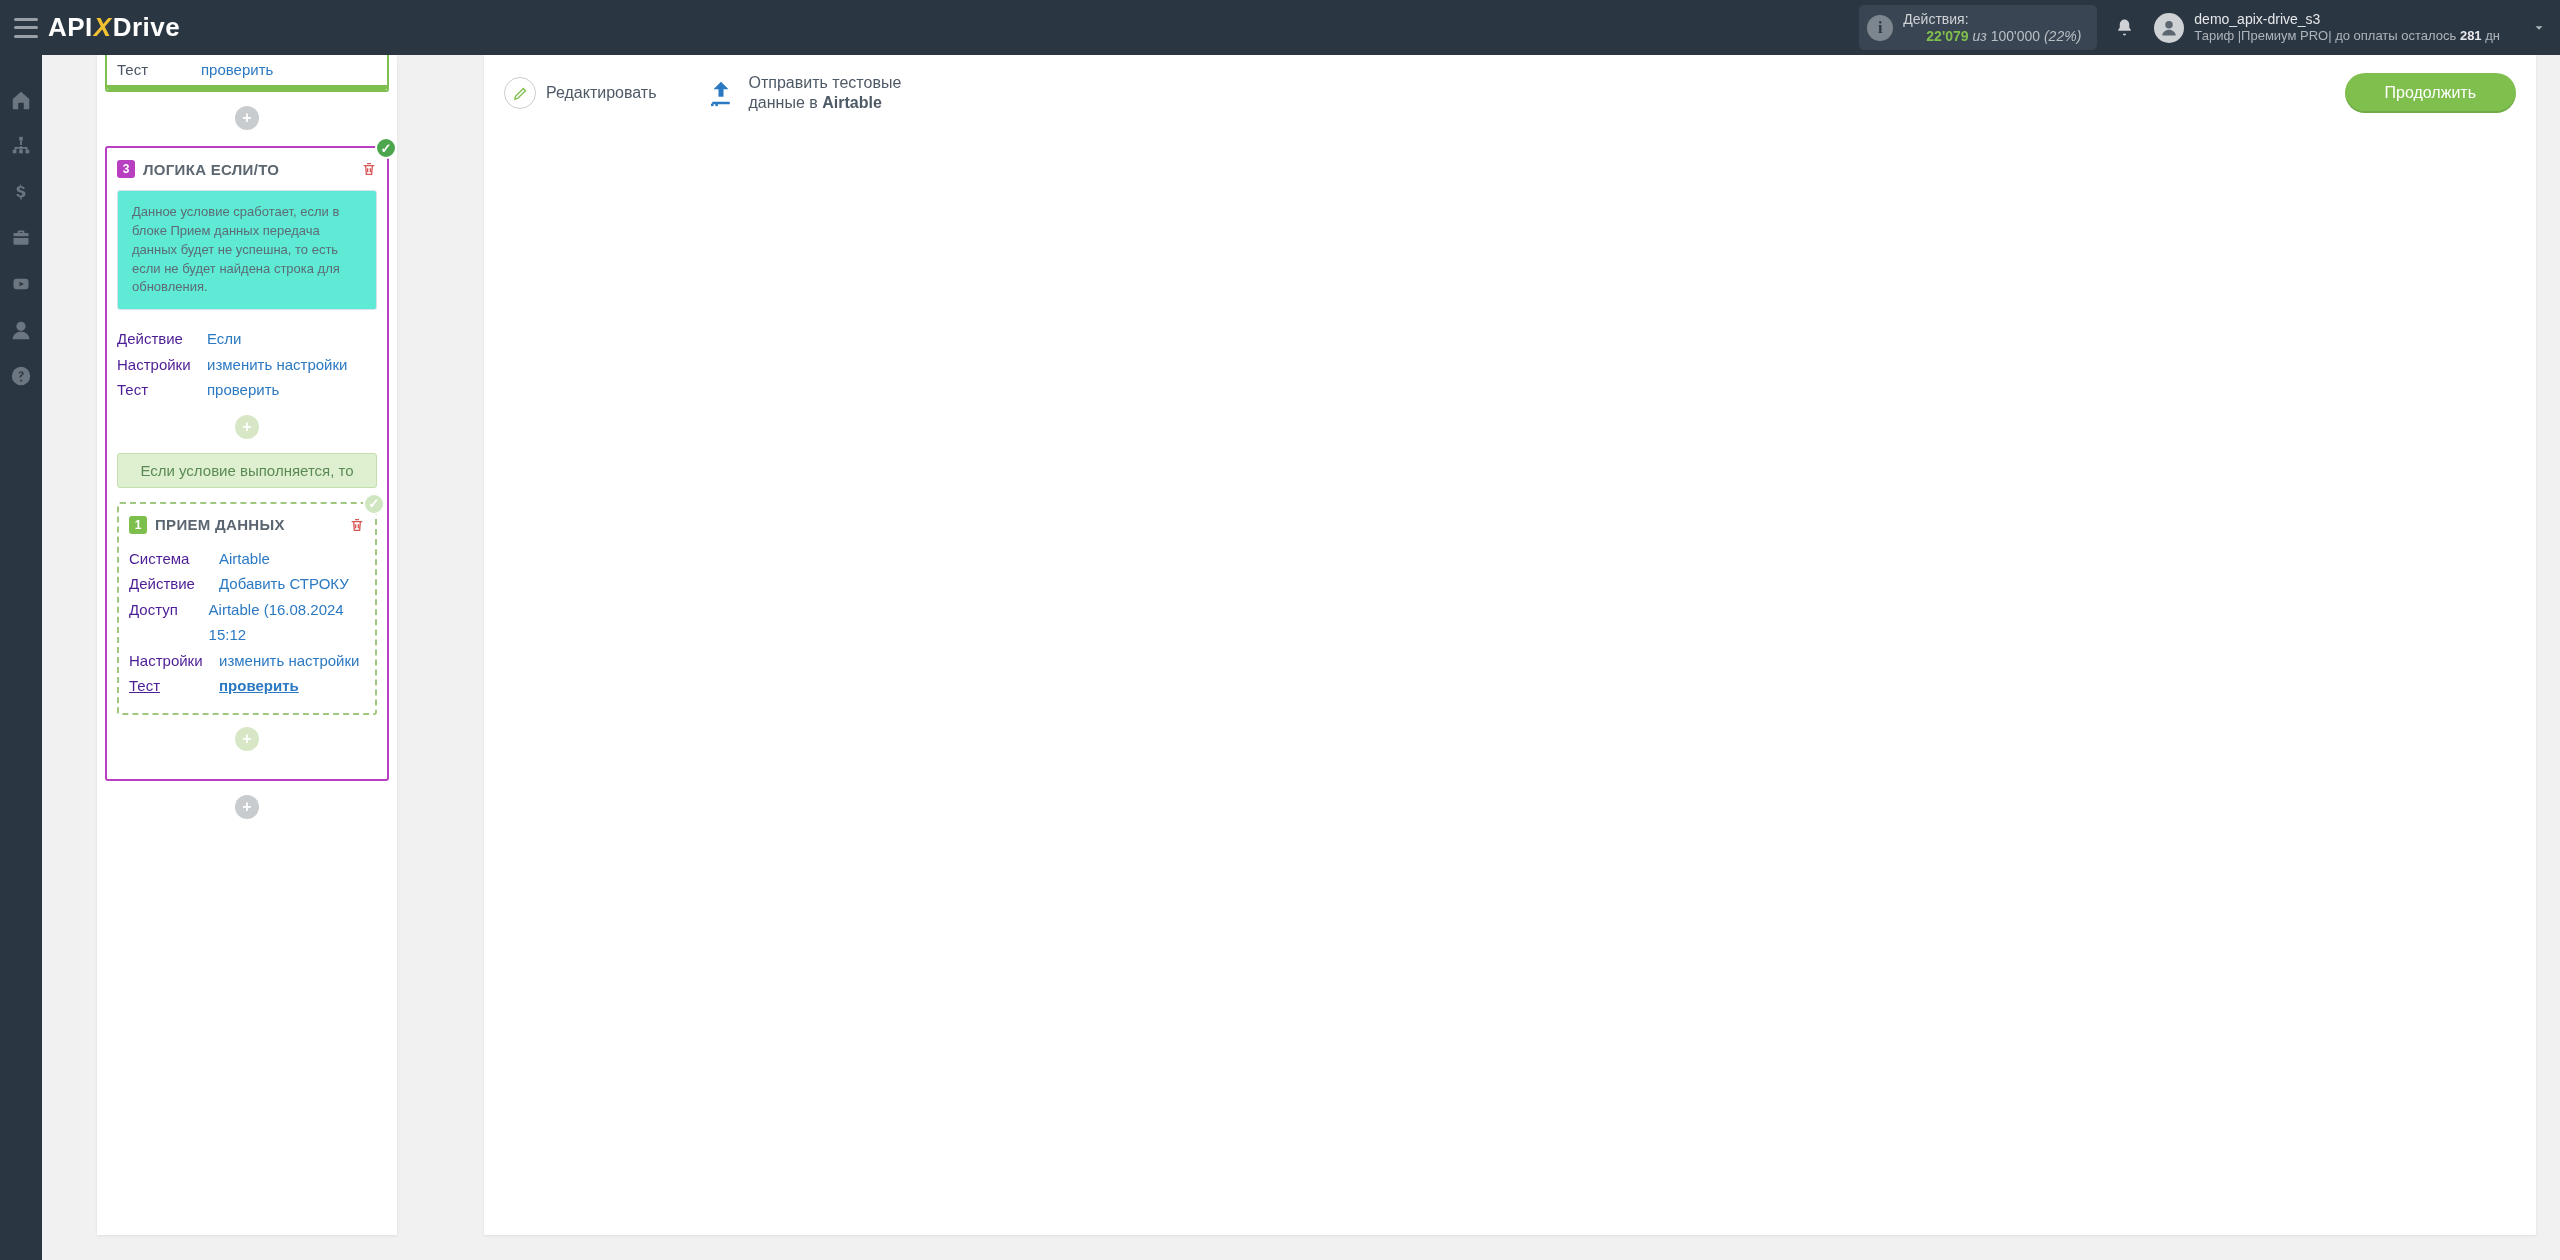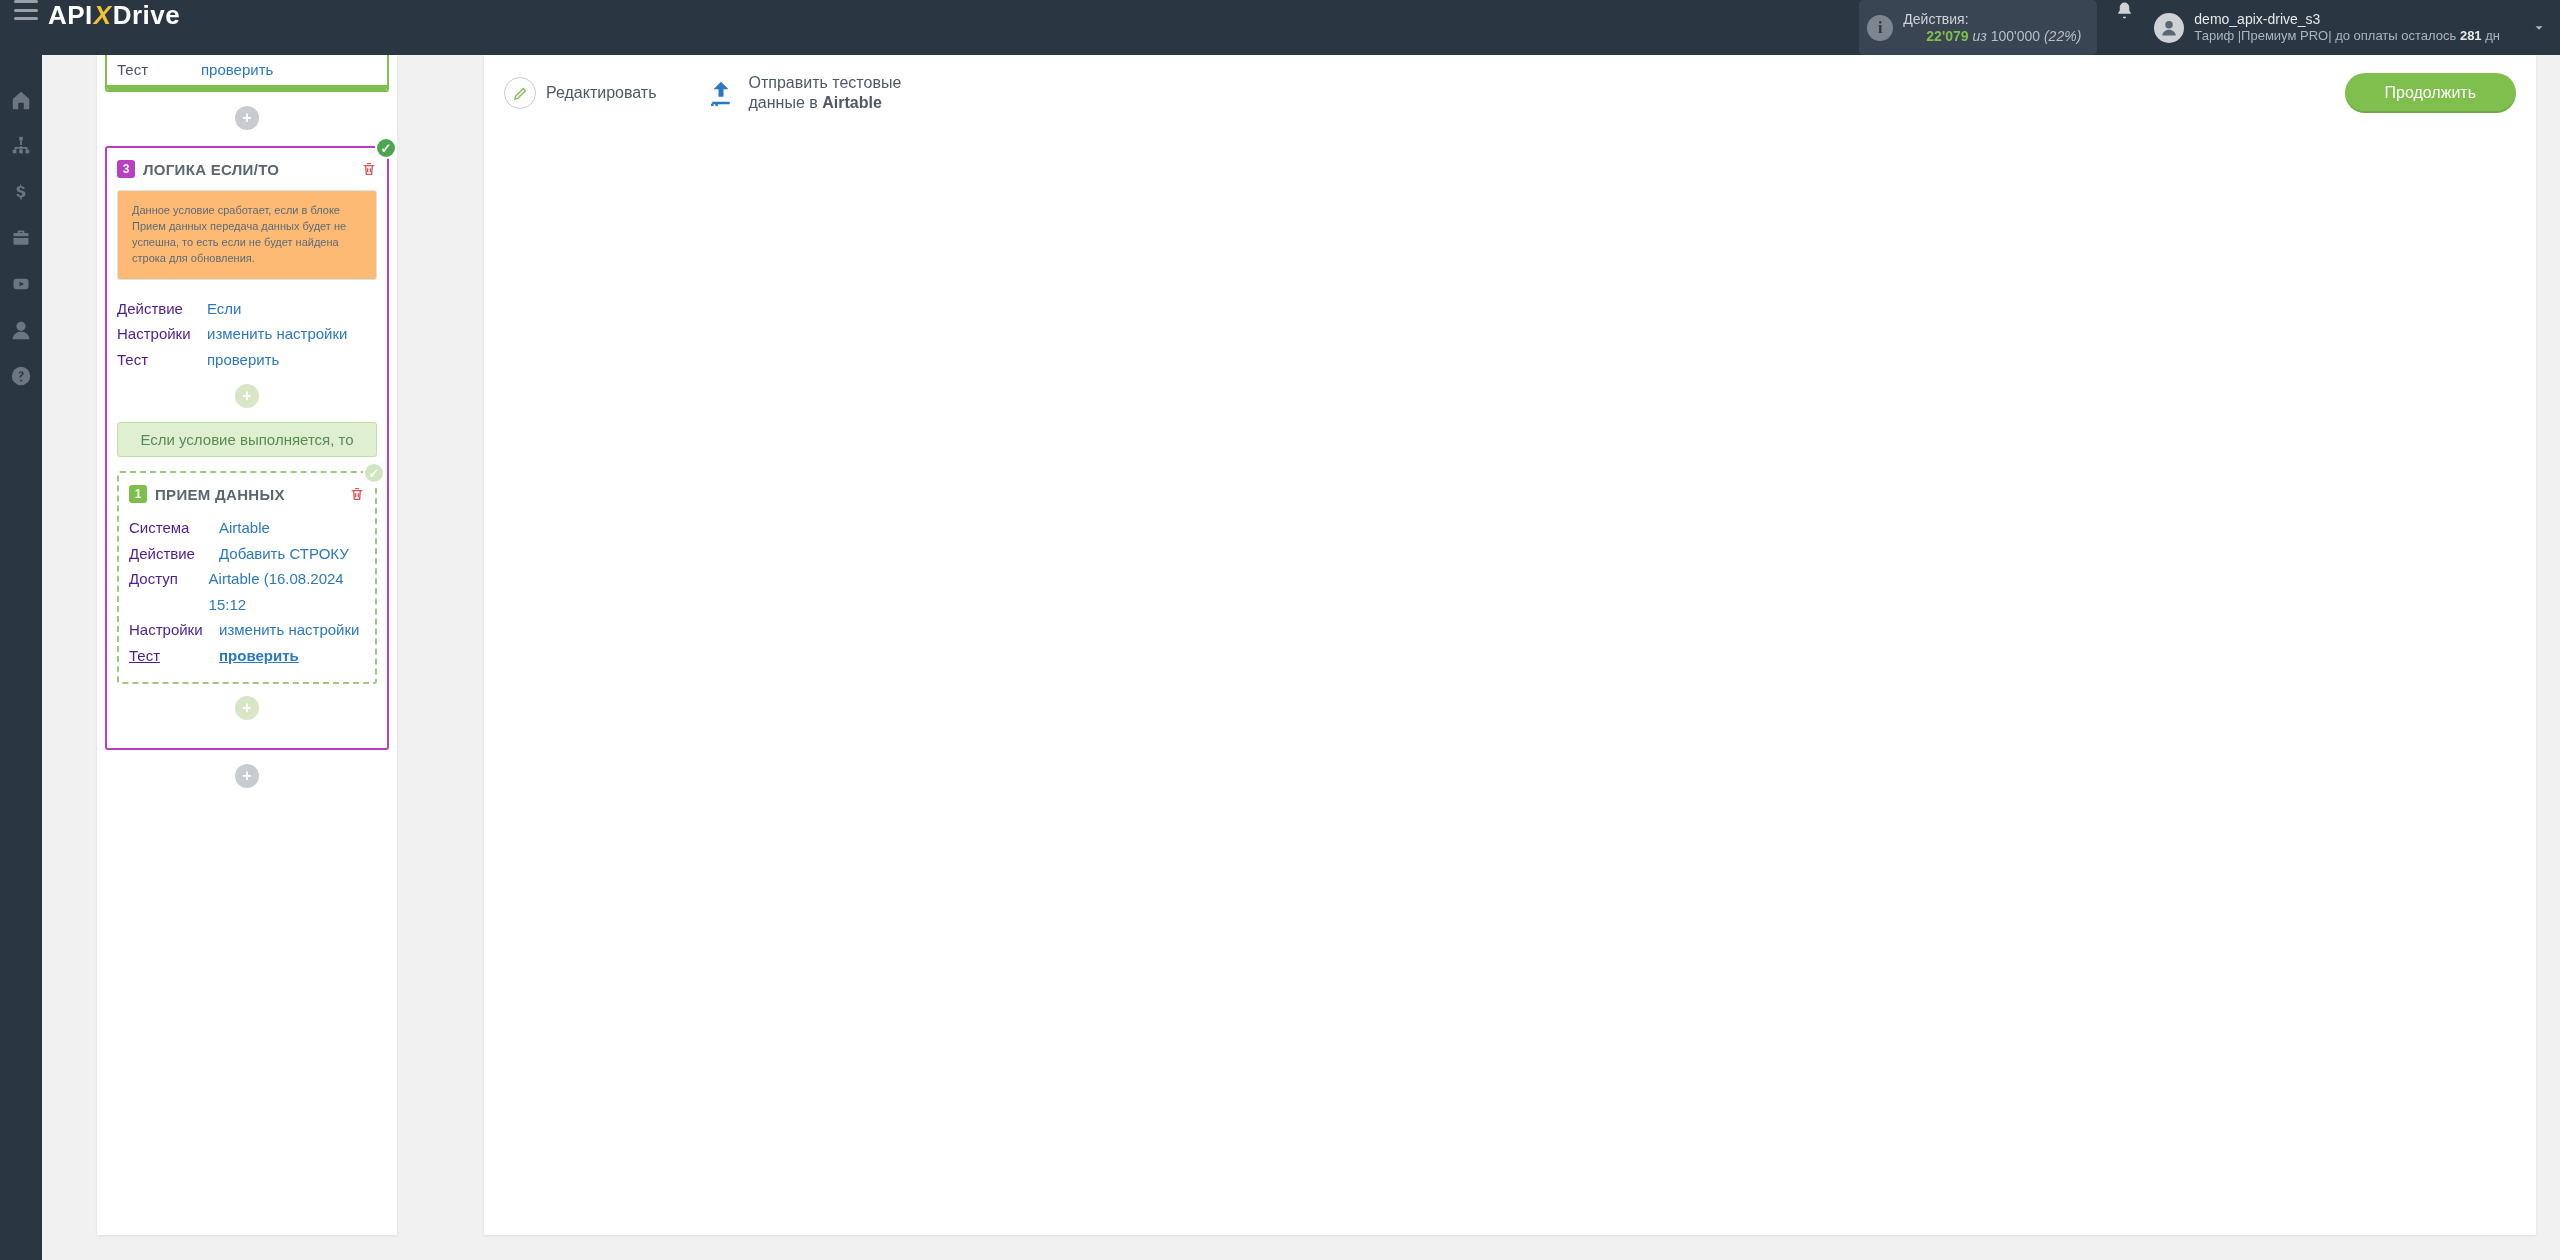--- a/index.html
+++ b/index.html
@@ -1,18 +1,18 @@
 <!DOCTYPE html>
 <html><head>
 <meta charset="utf-8">
 <style>
 * { margin: 0; padding: 0; box-sizing: border-box; }
 body { font-family: Arial, Helvetica, sans-serif; background: #f1f1f1; color: #333; overflow: hidden; }
 
-.topbar { height: 55px; background: #2b3643; display: flex; padding: 0 14px; position: relative; z-index: 10; }
+.topbar { height: 55px; background: #2b3643; display: flex; align-items: center; padding: 0 14px; position: relative; z-index: 10; }
 .hamburger { width: 24px; height: 20px; display: flex; flex-direction: column; justify-content: space-between; cursor: pointer; }
 .hamburger span { height: 3px; background: #9aa0a6; border-radius: 2px; }
 .logo { margin-left: 10px; font-size: 26px; font-weight: 700; color: #fff; letter-spacing: 0.5px; }
 .logo-api { color: #fff; }
 .logo-x { color: #f1c232; font-style: italic; font-weight: 800; padding: 0 1px; }
 .logo-drive { color: #fff; }
 .top-spacer { flex: 1; }
 .actions-box { background: #3a4553; border-radius: 5px; padding: 6px 16px 6px 8px; display: flex; align-items: center; gap: 10px; margin-right: 18px; }
 .actions-info-circle { width: 26px; height: 26px; border-radius: 50%; background: #7d868f; display: flex; align-items: center; justify-content: center; color: #2b3643; font-weight: 800; font-size: 16px; font-family: Georgia, serif; }
 .actions-text-wrap { line-height: 1.15; font-size: 14px; }
@@ -48,21 +48,21 @@
 .plus-circle { width: 24px; height: 24px; border-radius: 50%; background: #c9ccce; color: #fff; display: flex; align-items: center; justify-content: center; font-size: 16px; font-weight: 700; cursor: pointer; }
 
 .logic-card { border: 2px solid #b73fc0; border-radius: 3px; background: #fff; position: relative; padding: 12px 10px 14px; }
 .badge-ok { position: absolute; right: -10px; top: -11px; width: 22px; height: 22px; border-radius: 50%; background: #4da64d; color: #fff; display: flex; align-items: center; justify-content: center; font-size: 13px; font-weight: 800; border: 2px solid #fff; }
 .card-header { display: flex; align-items: center; gap: 8px; margin-bottom: 12px; }
 .step-num { width: 18px; height: 18px; border-radius: 3px; display: flex; align-items: center; justify-content: center; font-size: 12px; font-weight: 700; color: #fff; }
 .step-num.purple { background: #b73fc0; }
 .step-num.green { background: #7cbf4c; }
 .card-title { color: #5b6670; font-size: 15px; font-weight: 700; letter-spacing: 0.3px; }
 .trash-icon { margin-left: auto; color: #d85757; cursor: pointer; }
-.cond-desc-box { background: #fdba74; border: 1px solid #d5e3ee; border-radius: 3px; padding: 12px 14px; color: #5d6b77; font-size: 11px; line-height: 1.45; margin-bottom: 16px; }
+.cond-desc-box { background: #5eead4; border: 1px solid #d5e3ee; border-radius: 3px; padding: 12px 14px; color: #5d6b77; font-size: 13px; line-height: 1.45; margin-bottom: 16px; }
 .kv-rows { margin-top: 8px; }
 .kv-row { display: flex; align-items: baseline; font-size: 15px; line-height: 1.7; }
 .kv-row .k { width: 90px; color: #4c1d95; }
 .kv-row .v { color: #2b79c2; cursor: pointer; }
 .kv-row .v.strong { font-weight: 700; text-decoration: underline; }
 .kv-row .k.u { text-decoration: underline; }
 
 .inner-add { display: flex; justify-content: center; margin: 12px 0 14px; }
 .plus-circle.lite { background: #d7e7c6; color: #fff; }
 

